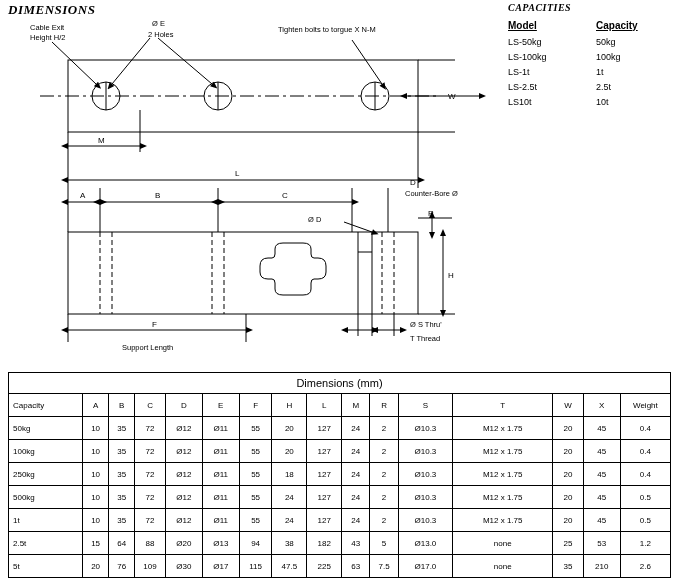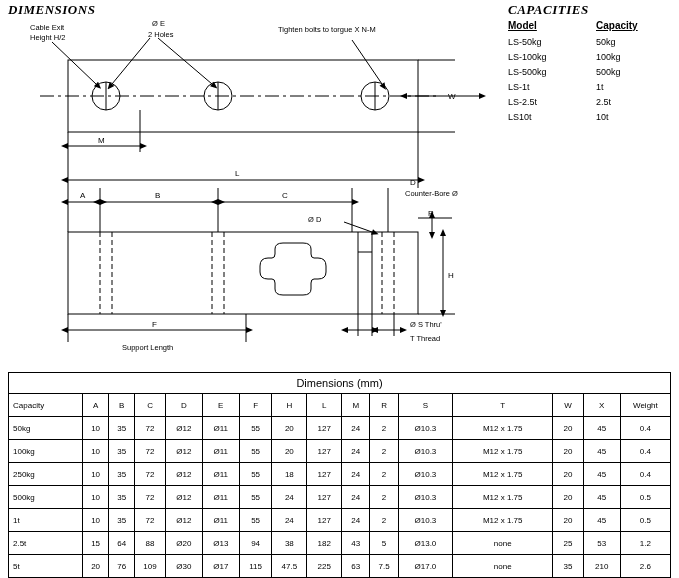--- a/index.html
+++ b/index.html
@@ -30,21 +30,21 @@
     font-weight: bold;
     font-size: 13px;
     letter-spacing: .5px;
   }
   .hdr-capacities {
     position: absolute;
     left: 508px; top: 2px;
     font-family: "Liberation Serif", serif;
     font-style: italic;
     font-weight: bold;
-    font-size: 13px;
+    font-size: 10px;
     letter-spacing: .5px;
   }
   
   .cap-block {
     position: absolute;
     left: 508px; top: 20px;
     width: 165px;
     font-family: "Liberation Sans", sans-serif;
     font-size: 9px;
   }
@@ -112,24 +112,20 @@
       <div class="c1">Model</div>
       <div class="c2">Capacity</div>
     </div>
     <div class="cap-row">
       <div class="c1">LS-50kg</div>
       <div class="c2">50kg</div>
     </div>
     <div class="cap-row">
       <div class="c1">LS-100kg</div>
       <div class="c2">100kg</div>
-    </div>
-    <div class="cap-row">
-      <div class="c1">LS-500kg</div>
-      <div class="c2">500kg</div>
     </div>
     <div class="cap-row">
       <div class="c1">LS-1t</div>
       <div class="c2">1t</div>
     </div>
     <div class="cap-row">
       <div class="c1">LS-2.5t</div>
       <div class="c2">2.5t</div>
     </div>
     <div class="cap-row">

